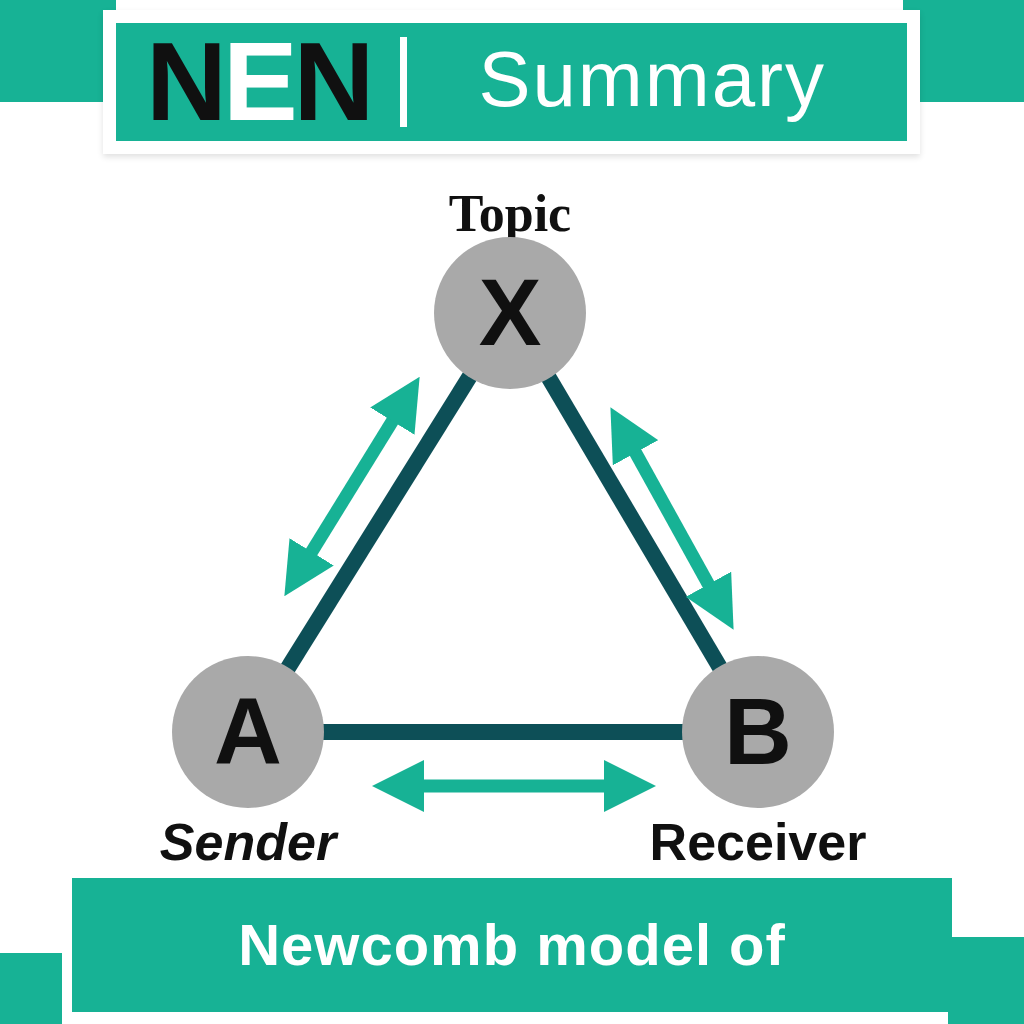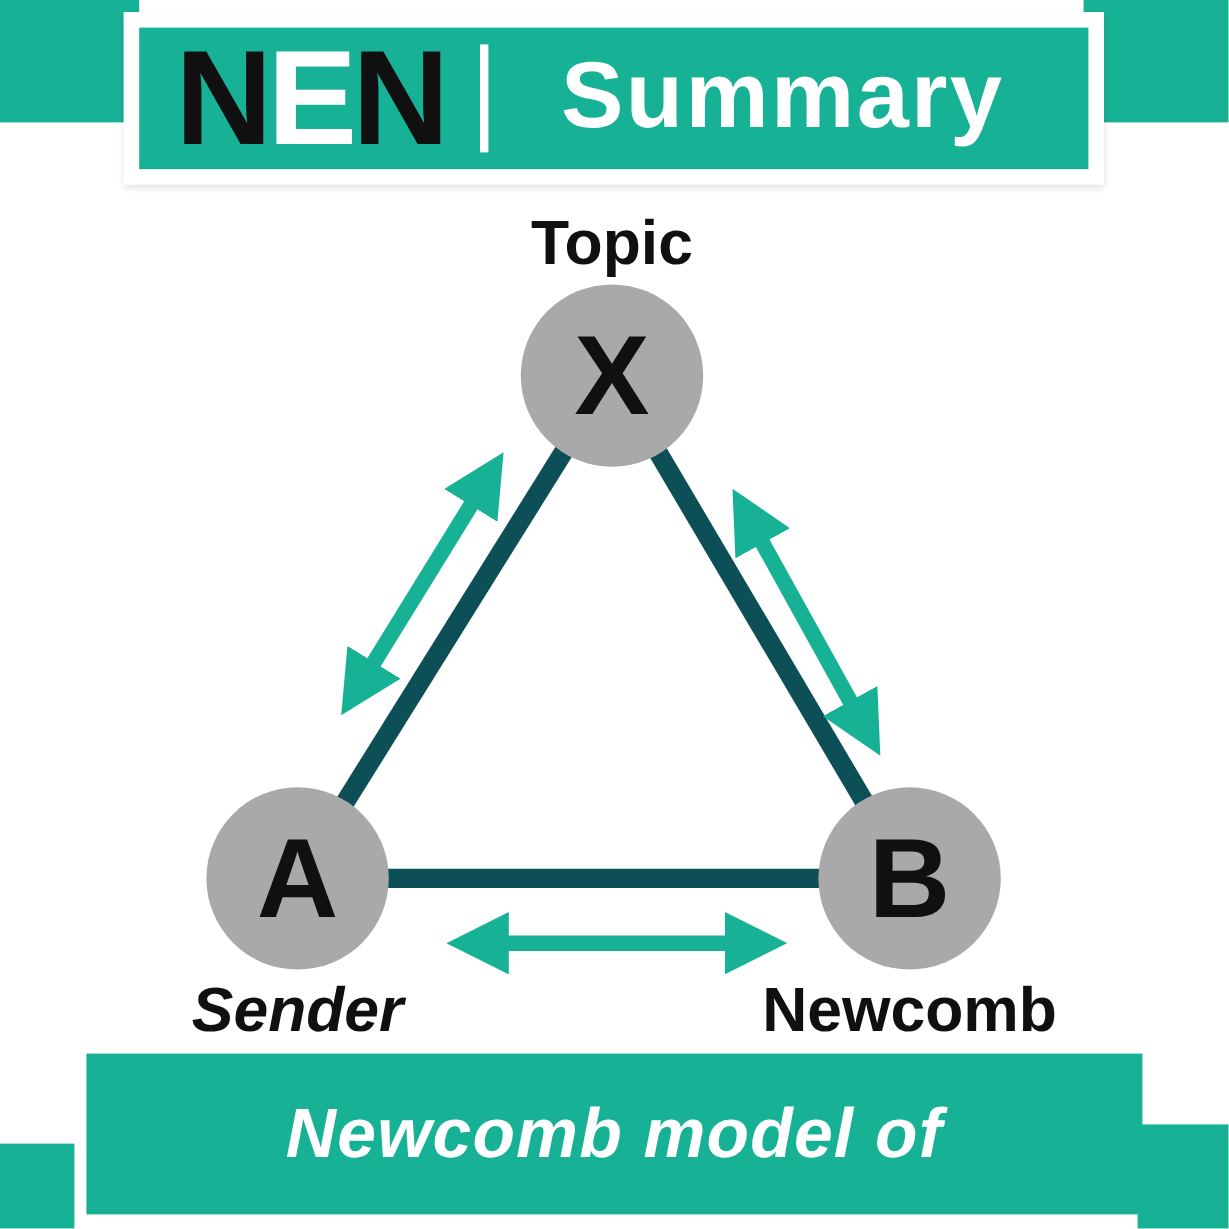--- a/index.html
+++ b/index.html
@@ -51,21 +51,21 @@
     width: 7px; height: 90px;
     background: #ffffff;
     margin: 0 14px 0 30px;
     flex: 0 0 auto;
   }
   .header-title {
     flex: 1;
     text-align: center;
     color: #ffffff;
     font-size: 78px;
-    font-weight: 700;
+    font-weight: 400;
     letter-spacing: 2px;
     line-height: 1;
     padding-bottom: 6px;
   }
 
   
   .diagram-svg {
     position: absolute;
     left: 0; top: 0;
     width: 1024px; height: 1024px;
@@ -97,35 +97,34 @@
   .node-label {
     position: absolute;
     width: 320px;
     text-align: center;
     font-size: 52px;
     font-weight: 700;
     color: var(--text-black, #141414);
     line-height: 1;
     z-index: 2;
   }
-  .label-topic    { left: 350px; top: 177px; }
+  .label-topic    { left: 350px; top: 188px; font-family: Liberation Serif, serif; }
   .label-sender   { left: 88px;  top: 816px; font-style: italic; }
   .label-receiver { left: 598px; top: 816px; }
 
   
   .footer {
     position: absolute;
     left: 72px; top: 878px;
     width: 880px; height: 134px;
     background: var(--teal, #17b295);
     color: #ffffff;
     display: flex; flex-direction: column;
     align-items: center; justify-content: center;
     z-index: 1;
-    font-style: italic;
   }
   .footer-line {
     font-size: 58px;
     font-weight: 800;
     letter-spacing: 1px;
     line-height: 1.16;
     text-align: center;
   }
 </style>
 </head>
@@ -159,21 +158,21 @@
     <line class="edge" x1="248" y1="732" x2="510" y2="312"></line>
     <line class="edge" x1="510" y1="312" x2="758" y2="732"></line>
     <line class="edge" x1="248" y1="732" x2="758" y2="732"></line>
     <line class="arrow" x1="298" y1="574" x2="406" y2="399" marker-start="url(#ah)" marker-end="url(#ah)"></line>
     <line class="arrow" x1="623" y1="430" x2="721" y2="607" marker-start="url(#ah)" marker-end="url(#ah)"></line>
     <line class="arrow" x1="398" y1="786" x2="630" y2="786" marker-start="url(#ah)" marker-end="url(#ah)"></line>
   </svg>
 
   <div class="node-label label-topic">Topic</div>
   <div class="node-label label-sender">Sender</div>
-  <div class="node-label label-receiver">Newcomb</div>
+  <div class="node-label label-receiver">Receiver</div>
 
   <div class="node node-x">
     <span class="node-letter">X</span>
   </div>
   <div class="node node-a">
     <span class="node-letter">A</span>
   </div>
   <div class="node node-b">
     <span class="node-letter">B</span>
   </div>

